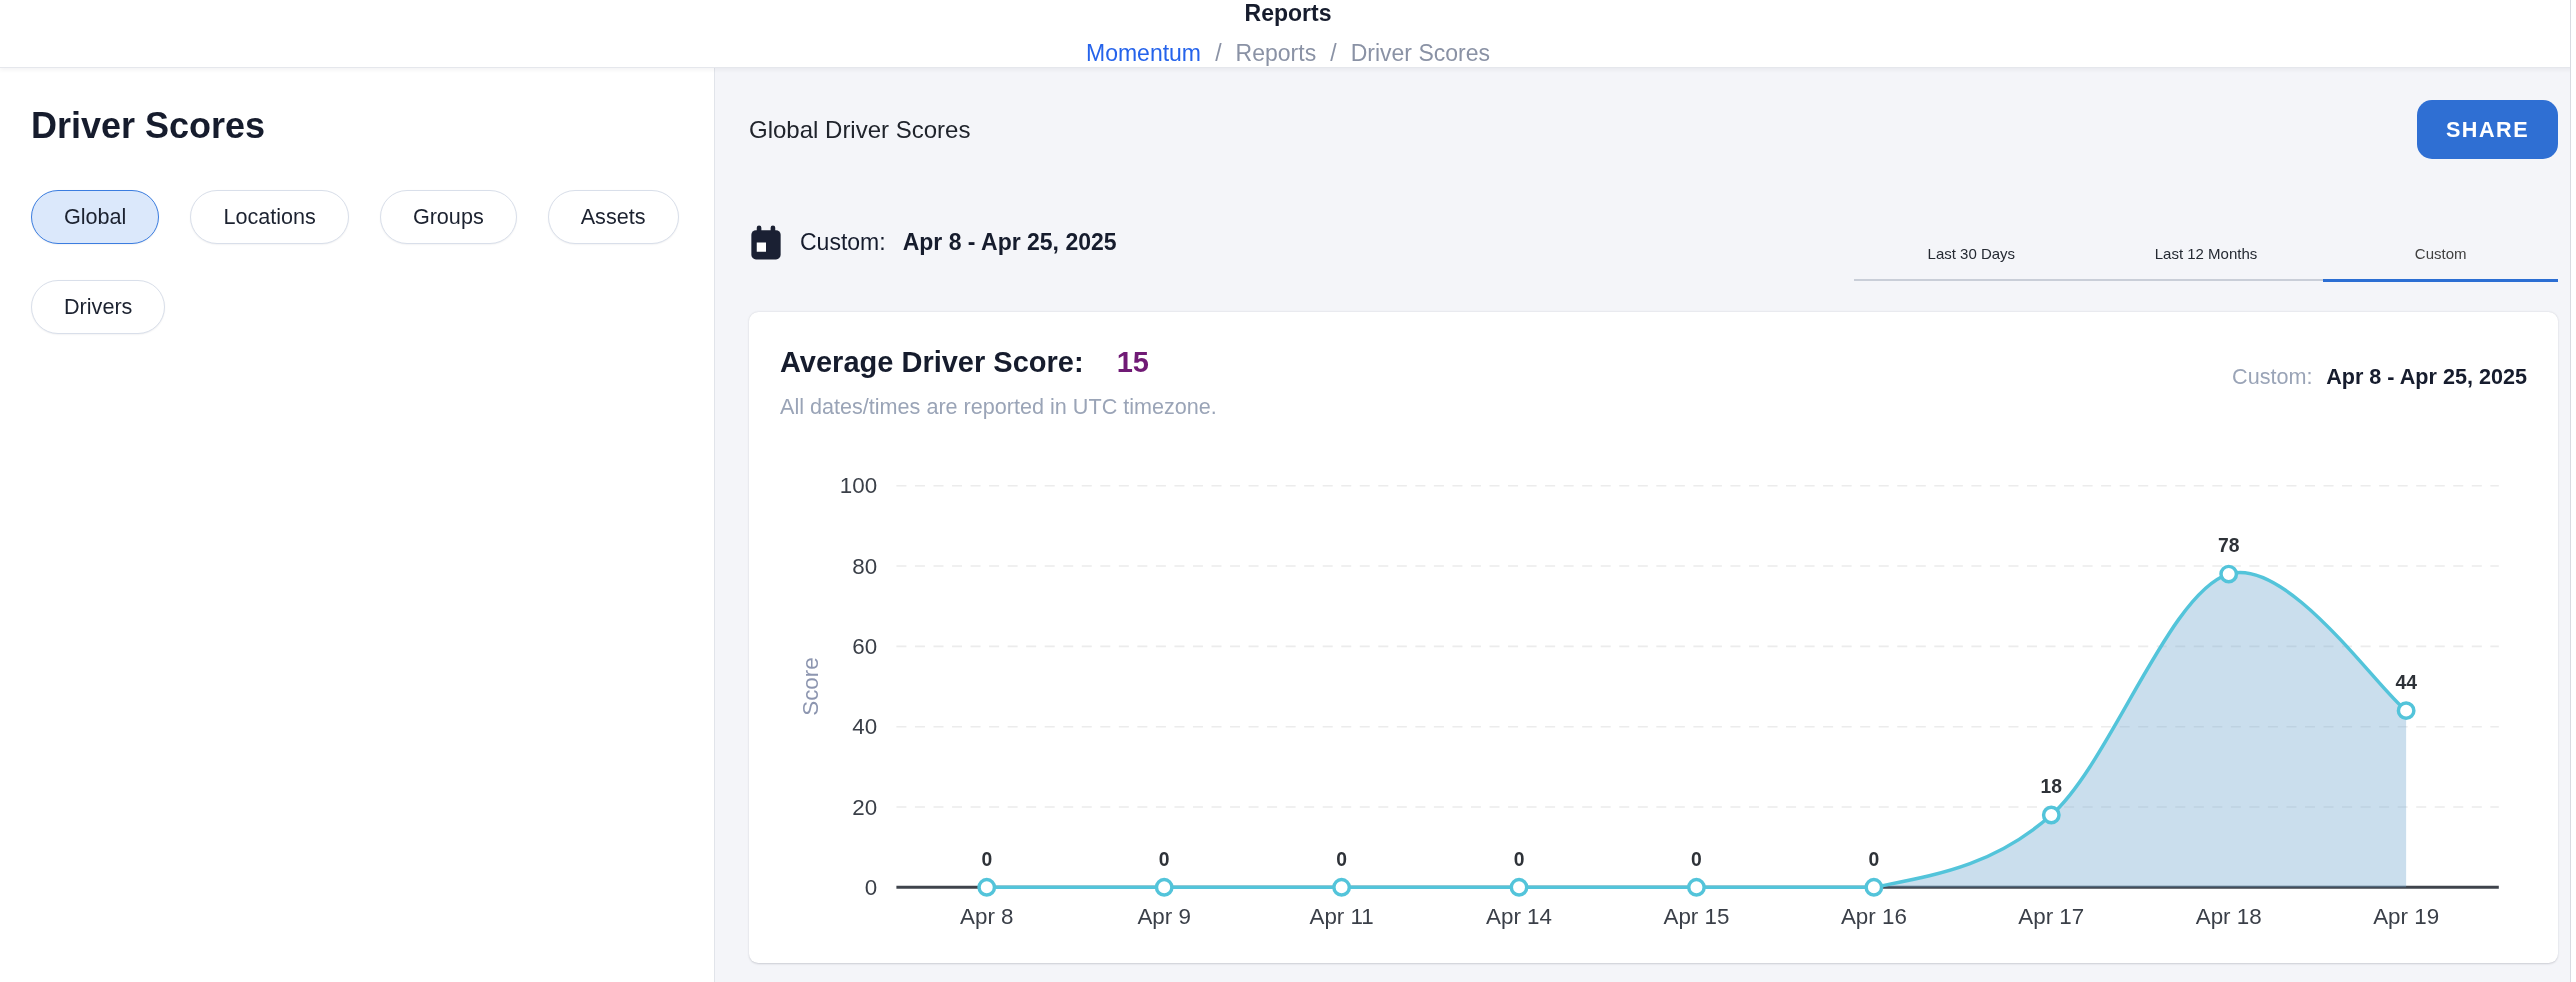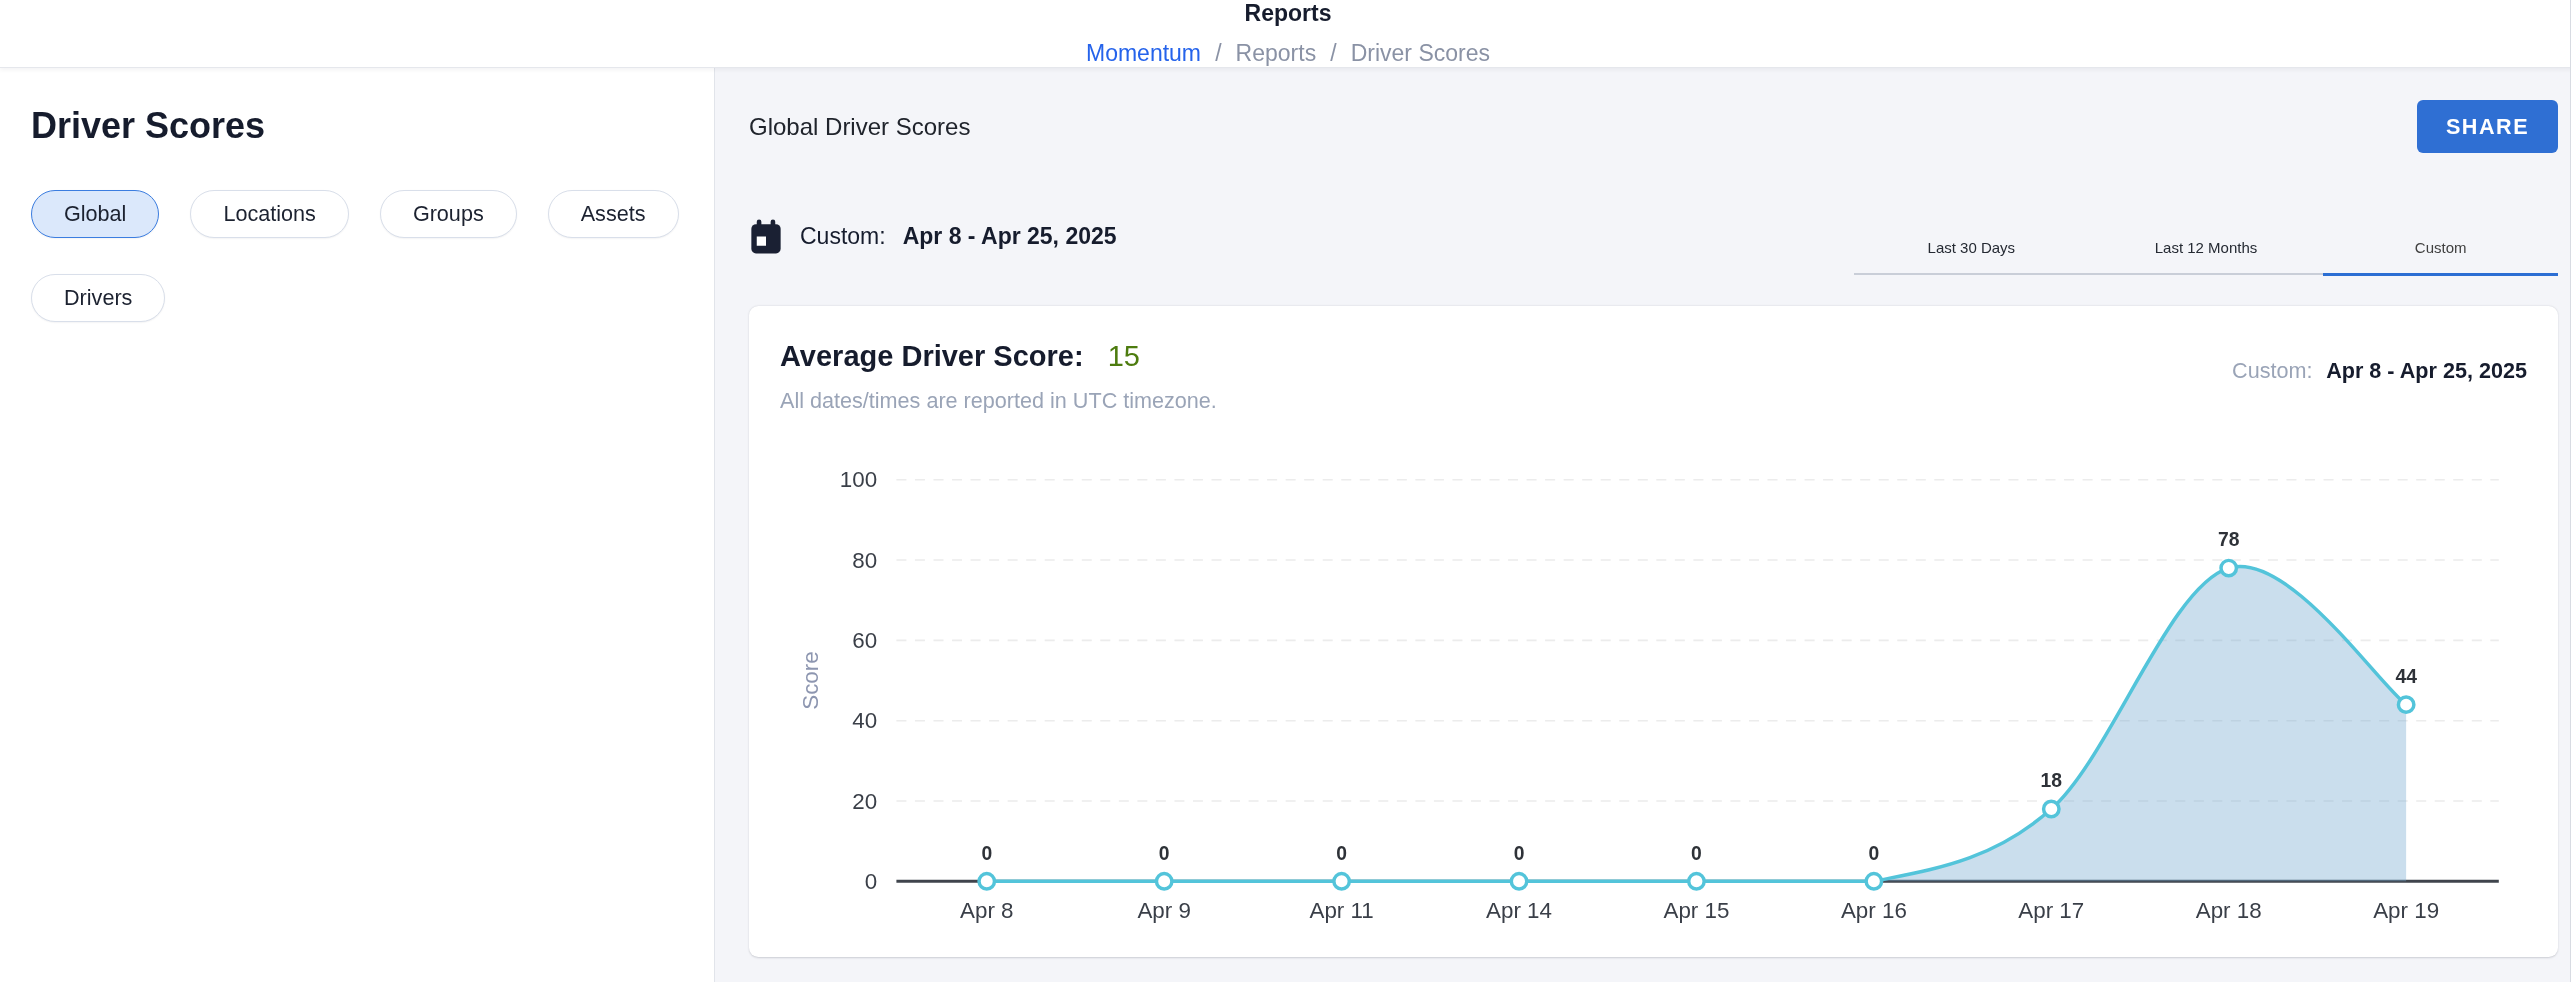--- a/index.html
+++ b/index.html
@@ -26,34 +26,34 @@
   .breadcrumb .bc-sep { margin:0 7.7px; color:#8a92a5; }
   
   .layout { display:flex; height:915px; }
   .sidebar {
     width:715px; background:#fff; border-right:0.8px solid #e1e4ea;
     padding:26px 31px 0 31px; flex:none;
   }
   .sidebar-title { font-size:36px; font-weight:700; color:#161c2d; margin:10.8px 0 0 0; }
   .filters { margin-top:43px; display:flex; flex-wrap:wrap; gap:36px 31px; max-width:672px; }
   .pill {
-    height:48px; padding:0 32px; border-radius:28px;
+    height:54px; padding:0 32px; border-radius:28px;
     border:1.5px solid #d9dfea; background:#fff;
     display:flex; align-items:center;
     font-size:21.6px; color:#1c2230;
     box-shadow:0 0.8px 1.5px rgba(16,24,40,.06);
     cursor:pointer; white-space:nowrap;
   }
   .pill.active { background:#dbe8fb; border-color:#3b7de0; }
   
   .main { flex:1; background:#f4f5f9; padding:0 18px 6px 34px; position:relative; }
   .main-header { padding-top:32px; display:flex; justify-content:space-between; align-items:center; }
   .section-title { font-size:24px; font-weight:400; color:#20242c; }
   .share-btn {
-    width:141px; height:53px; border:none; border-radius:6px;
+    width:141px; height:59px; border:none; border-radius:15px;
     background:#2f6fd3; color:#fff; font-family:inherit;
     font-size:21.6px; font-weight:700; letter-spacing:1.5px; cursor:pointer;
   }
   .controls { margin-top:65px; display:flex; justify-content:space-between; align-items:flex-end; }
   .date-group { display:flex; align-items:center; gap:17px; margin-bottom:20px; font-size:23px; color:#161c2d; cursor:pointer; }
   .date-group .dg-prefix { font-weight:400; }
   .date-group .dg-value { font-weight:700; }
   .tabs { display:flex; width:704px; border-bottom:2.3px solid #c9ced8; }
   .tab {
     flex:1; text-align:center; font-size:15px; color:#252a33;
@@ -61,21 +61,21 @@
     margin-bottom:-2.7px; cursor:pointer;
   }
   .tab.active { color:#404040; font-weight:400; border-bottom-color:#2b6ed3; }
   
   .card {
     margin-top:31px; height:651px; background:#fff; border-radius:9.3px;
     box-shadow:0 0.8px 2.3px rgba(17,24,39,.12), 0 0.8px 1.5px rgba(17,24,39,.06);
     position:relative;
   }
   .card-title { position:absolute; left:31px; top:34px; font-size:29px; font-weight:700; color:#161c2d; margin:0; }
-  .card-title .score { font-weight:400; color:#4d7c0f; margin-left:16px; }
+  .card-title .score { font-weight:700; color:#701a75; margin-left:25px; }
   .card-subtitle { position:absolute; left:31px; top:82px; font-size:21.6px; color:#9aa4b7; }
   .card-meta { position:absolute; right:31px; top:52px; font-size:21.6px; color:#9aa4b7; }
   .card-meta .meta-value { color:#161c2d; font-weight:700; margin-left:7.7px; }
   svg.chart { position:absolute; left:0; top:0; width:1803px; height:651px; }
   
   .scroll-gutter {
     position:absolute; right:0; top:0; width:6.2px; height:983px;
     background:#fff; border-left:0.8px solid #d8dbe2; z-index:10;
   }
 </style>

